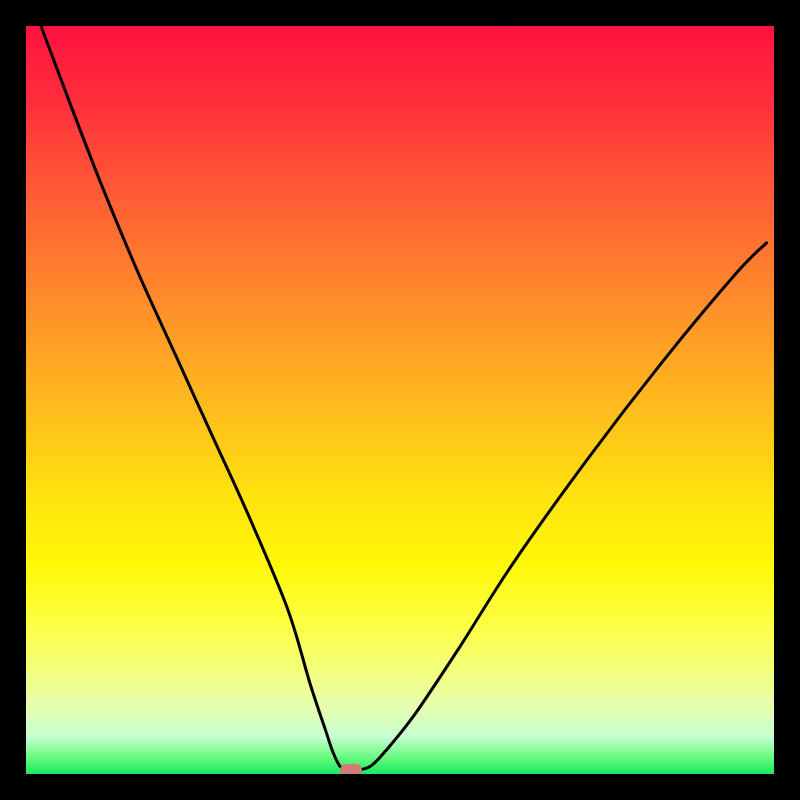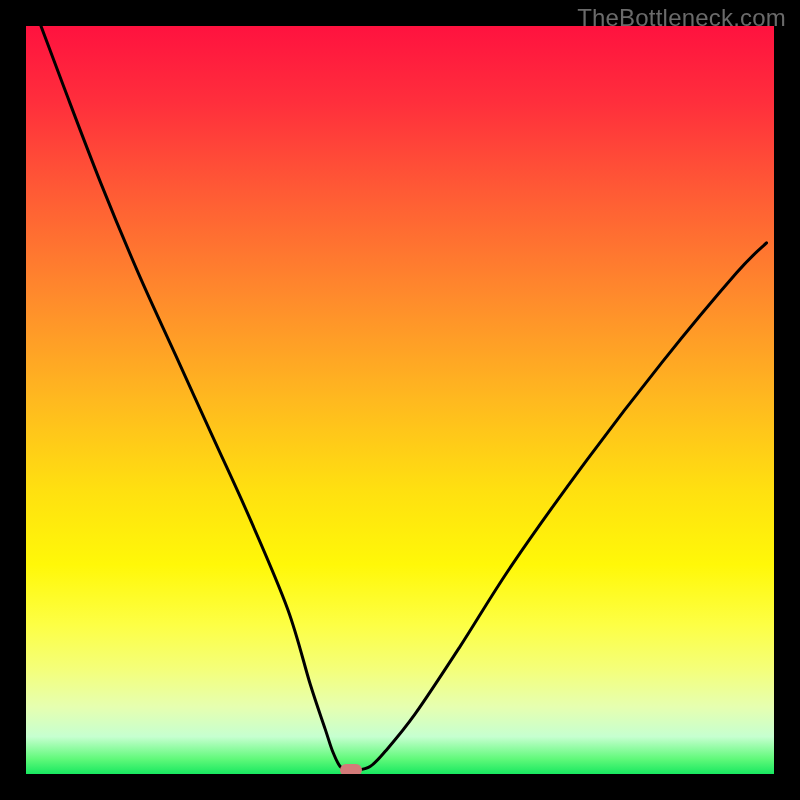--- a/index.html
+++ b/index.html
@@ -67,21 +67,20 @@
     width: 22px;
     height: 12px;
     border-radius: 6px;
     transform: translate(-50%, -50%);
   }
 </style>
 </head>
 <body>
 
 <div class="frame">
-  <div class="watermark">TheBottleneck.com</div>
 
   <div class="plot-area">
     <div class="gradient"></div>
 
     <svg class="curve-svg" viewBox="0 0 748 748" preserveAspectRatio="none">
       <path class="curve-path" d="M 14.96 0.00 C 18.70 9.97, 27.43 33.66, 37.40 59.84 C 47.37 86.02, 62.33 125.91, 74.80 157.08 C 87.27 188.25, 99.73 218.17, 112.20 246.84 C 124.67 275.51, 137.13 301.69, 149.60 329.12 C 162.07 356.55, 174.53 383.97, 187.00 411.40 C 199.47 438.83, 211.93 465.01, 224.40 493.68 C 236.87 522.35, 251.83 556.01, 261.80 583.44 C 271.77 610.87, 278.01 638.29, 284.24 658.24 C 290.47 678.19, 295.46 691.90, 299.20 703.12 C 302.94 714.34, 304.19 719.33, 306.68 725.56 C 309.17 731.79, 311.67 737.40, 314.16 740.52 C 316.65 743.64, 319.15 743.64, 321.64 744.26 C 324.13 744.88, 325.38 744.88, 329.12 744.26 C 332.86 743.64, 339.09 743.64, 344.08 740.52 C 349.07 737.40, 351.56 734.29, 359.04 725.56 C 366.52 716.83, 376.49 705.61, 388.96 688.16 C 401.43 670.71, 417.63 645.77, 433.84 620.84 C 450.05 595.91, 465.01 569.73, 486.20 538.56 C 507.39 507.39, 536.07 467.50, 561.00 433.84 C 585.93 400.18, 610.87 367.77, 635.80 336.60 C 660.73 305.43, 693.15 266.79, 710.60 246.84 C 728.05 226.89, 735.53 221.91, 740.52 216.92" stroke="#000000"></path>
     </svg>
 
     <div class="marker" style="left: 325.38px; top: 744.26px; background: rgb(211, 122, 121);"></div>
   </div>

